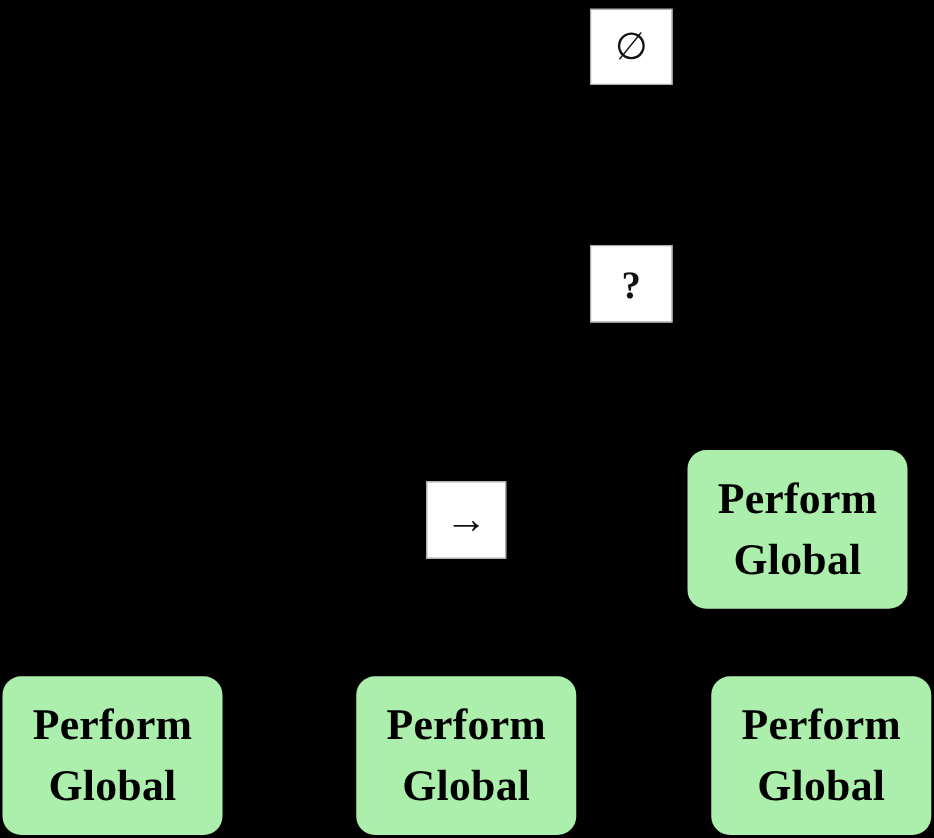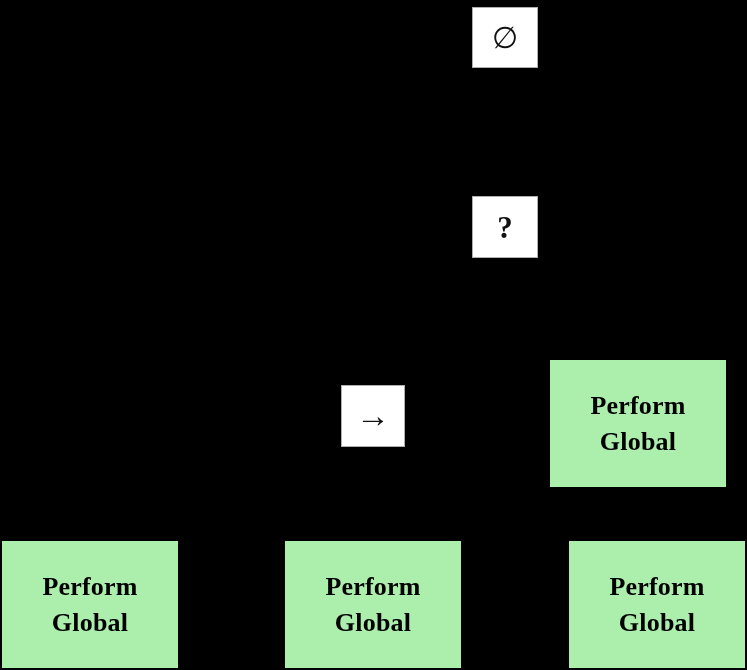--- a/index.html
+++ b/index.html
@@ -42,23 +42,24 @@
     font-size: 31px;
   }
   .symbol-glyph.arrow {
     font-size: 34px;
   }
   
   .task-box {
     background: #ACEEAC;
     color: #000000;
     font-weight: 700;
-    font-size: 26px;
+    font-size: 35px;
     line-height: 1.38;
     letter-spacing: 0.2px;
+    border-radius: 15px;
   }
   .task-line {
     display: block;
     white-space: nowrap;
   }
   .task-line .sub {
     font-style: italic;
     font-weight: 700;
   }
   .task-line .sub sub {

